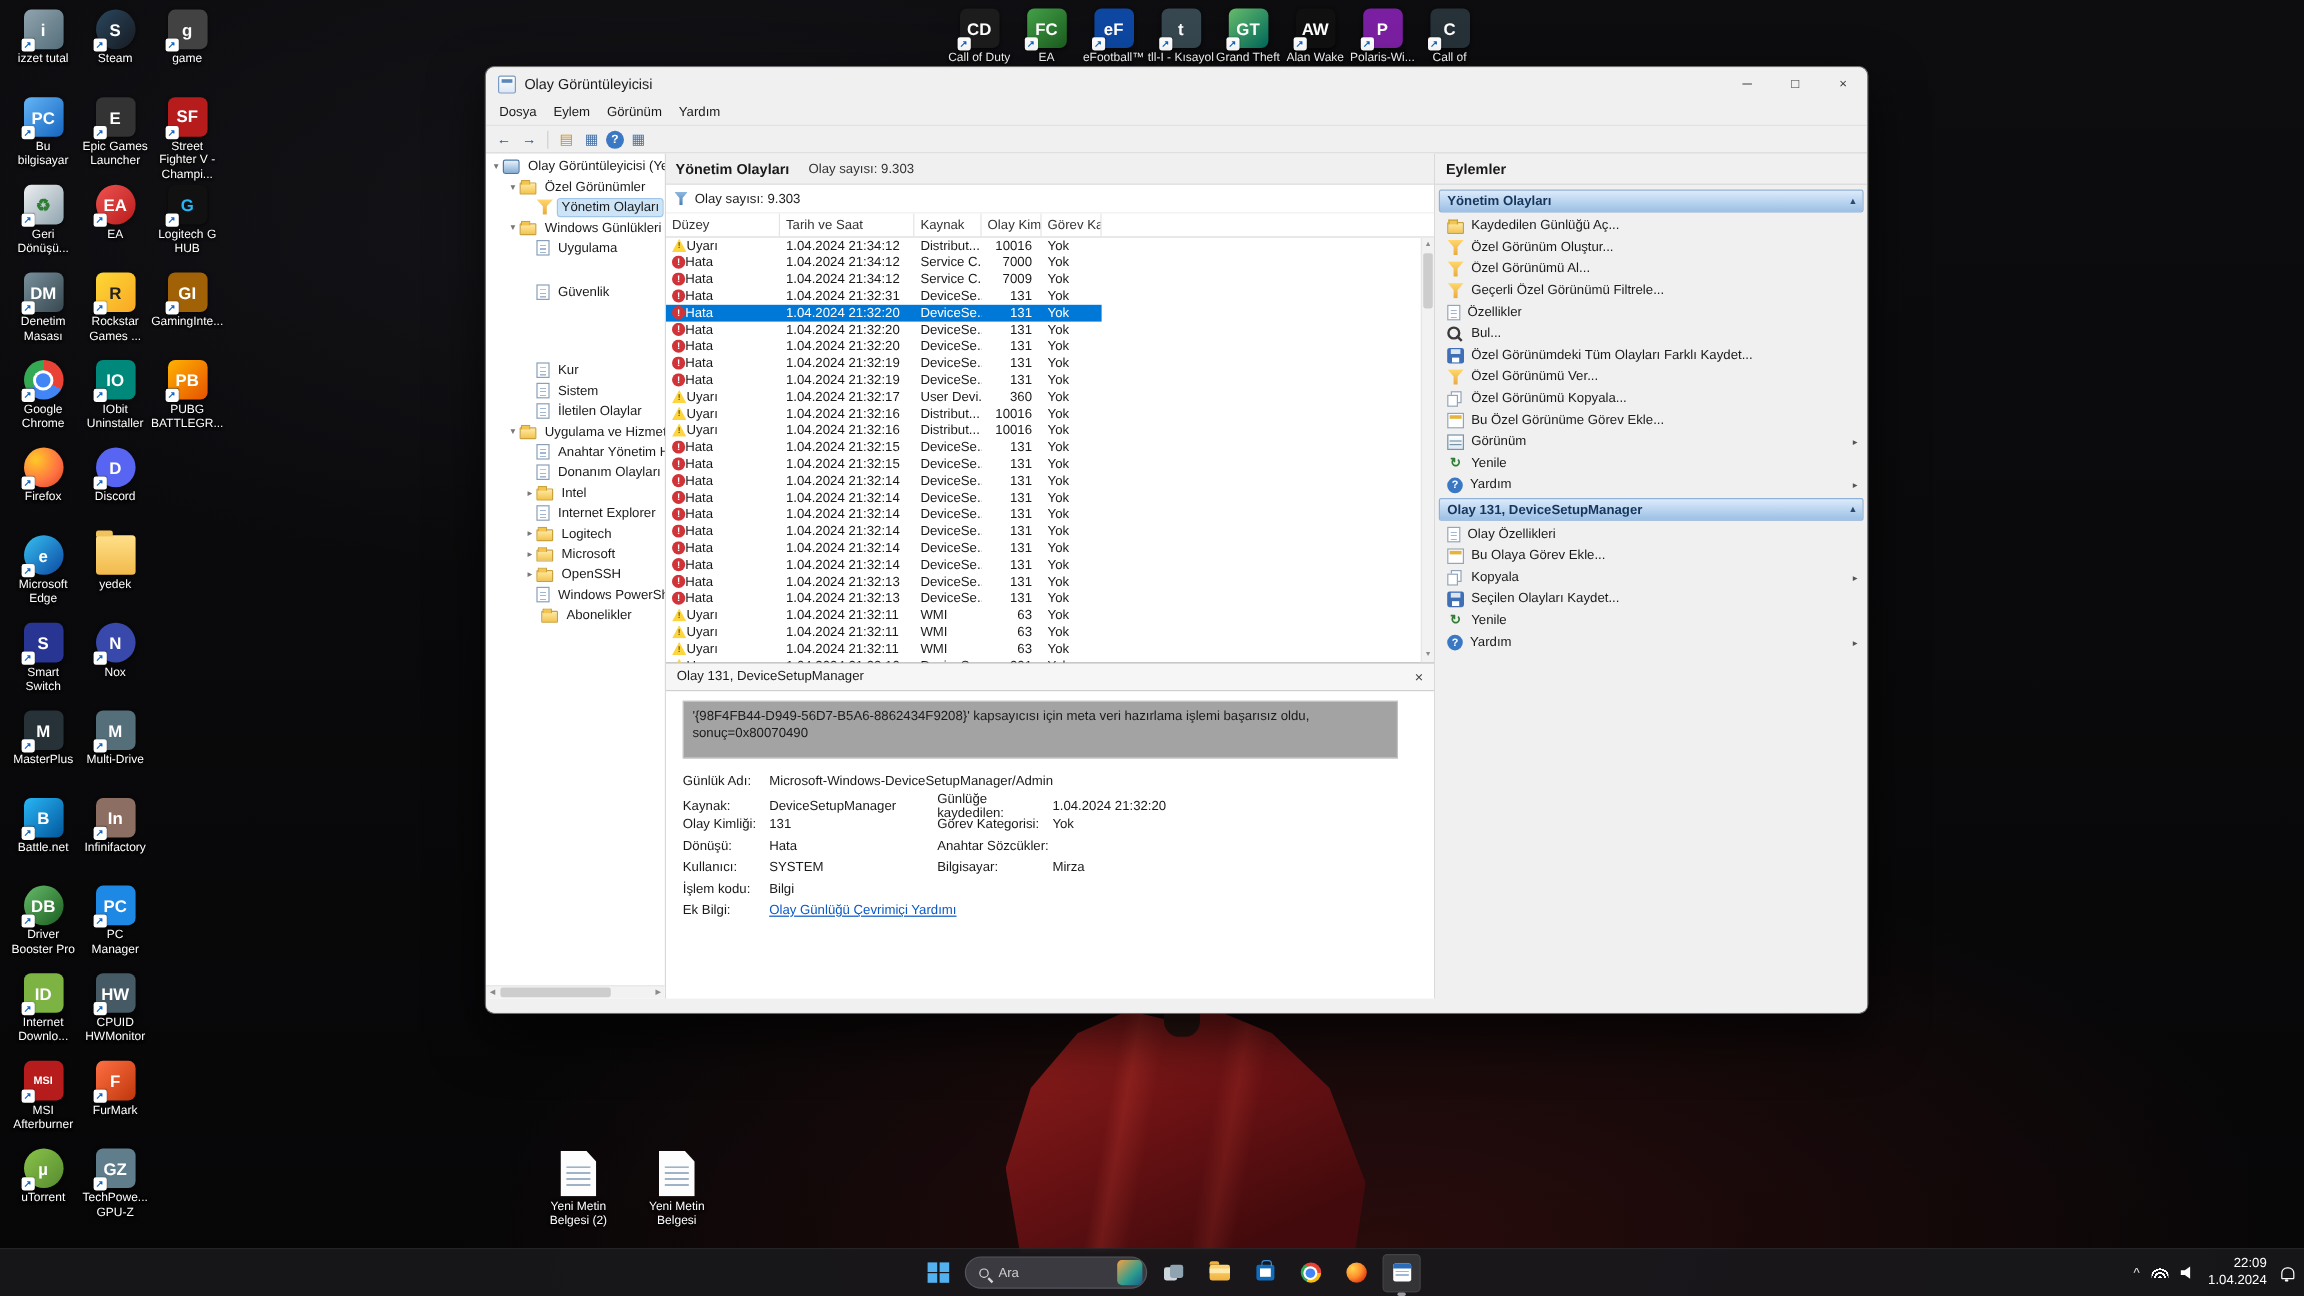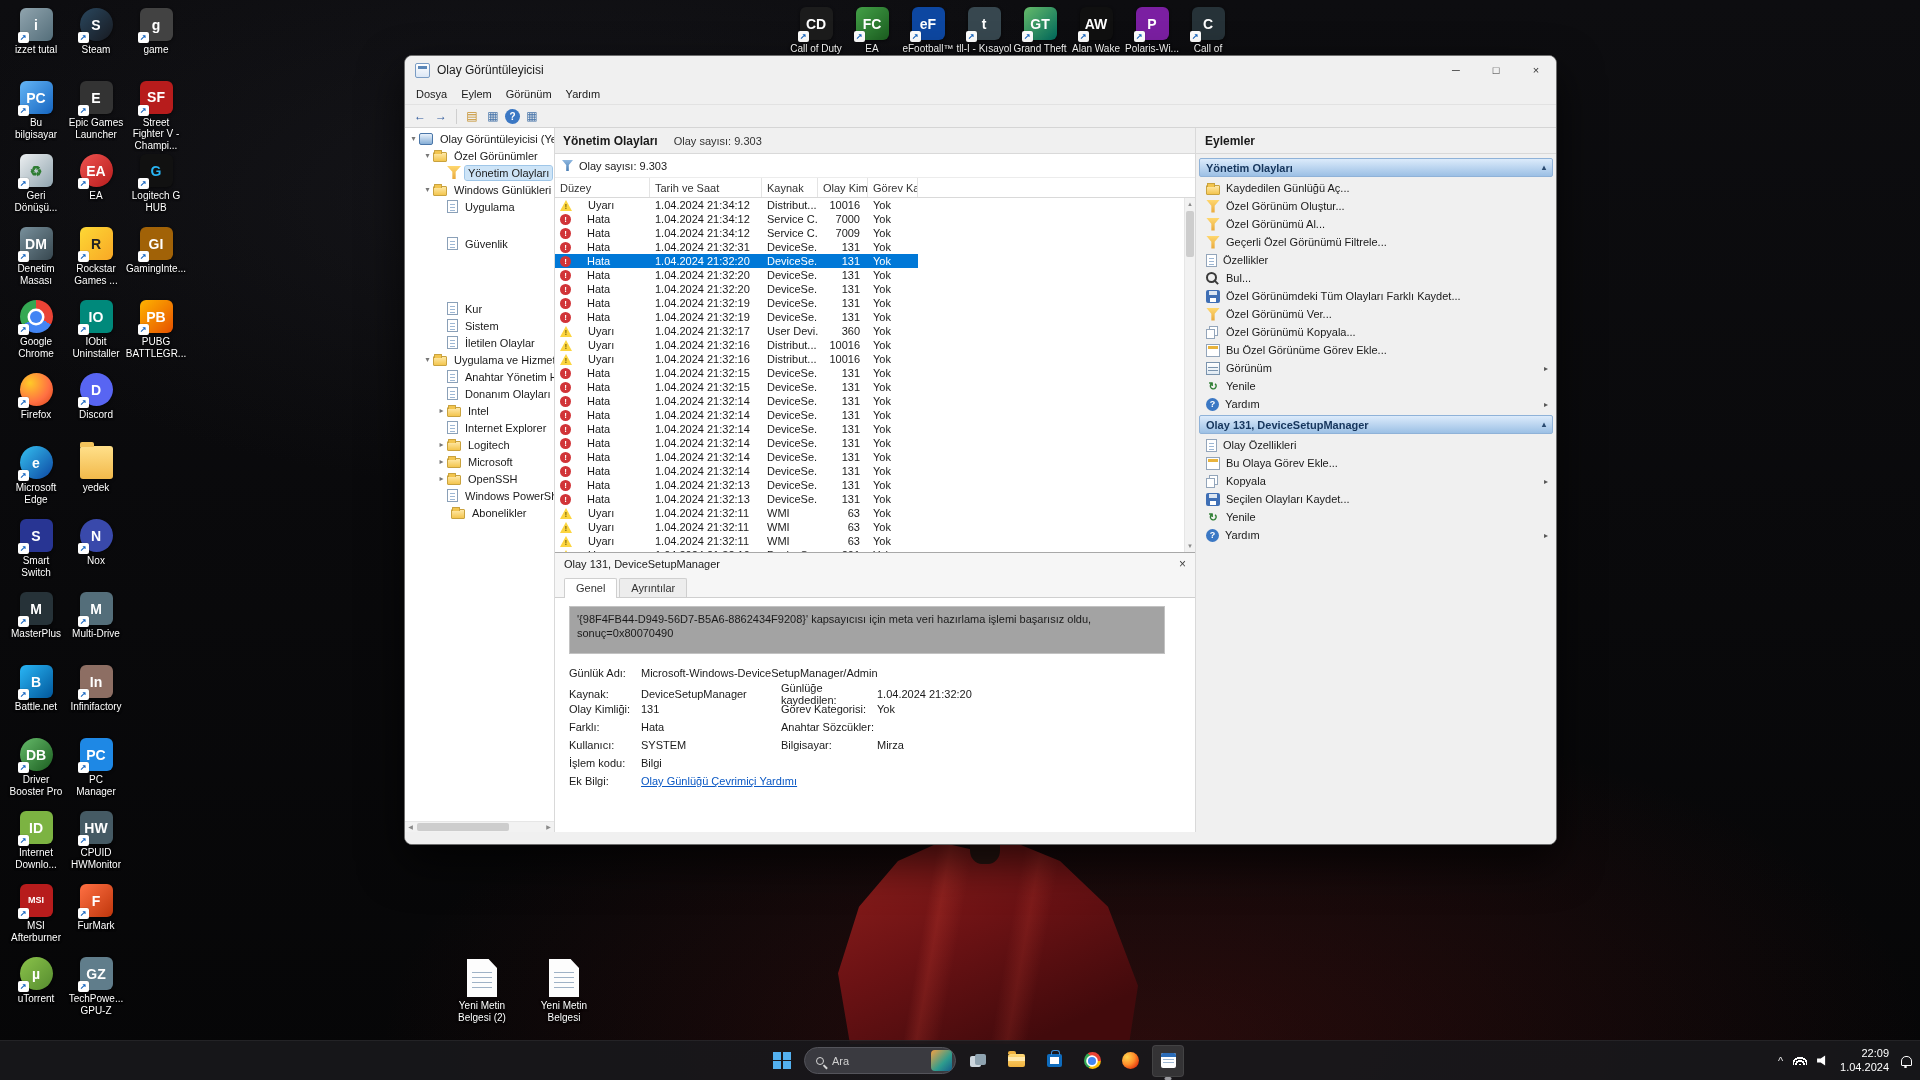--- a/index.html
+++ b/index.html
@@ -80,21 +80,21 @@
 .ph-sub{margin-left:16px;color:#333}
 .filter-bar{height:24px;display:flex;align-items:center;background:#fff;border-bottom:1px solid #ececec;padding-left:7px;gap:6px;flex:0 0 24px}
 .f-funnel{width:11px;height:11px;background:linear-gradient(#8fb8e0,#4b7fb5);clip-path:polygon(0 0,100% 0,62% 45%,62% 100%,38% 100%,38% 45%)}
 .tbl-head{height:20px;display:flex;border-bottom:1px solid #d9d9d9;background:#fff;color:#333;flex:0 0 20px}
 .hc{display:flex;align-items:center;padding-left:5px;border-right:1px solid #e4e4e4;white-space:nowrap;overflow:hidden}
 .hc1{flex:0 0 95px}.hc2{flex:0 0 112px}.hc3{flex:0 0 56px}.hc4{flex:0 0 50px}.hc5{flex:0 0 50px}
 .rows{flex:1;overflow:hidden;position:relative}
 .ev-row{height:14px;display:flex;align-items:center;width:363px}
 .ev-row.sel{background:#0078d7;color:#fff}
 .c{white-space:nowrap;overflow:hidden}
-.c1{flex:0 0 95px;display:flex;align-items:flex-end;gap:16px;padding-left:5px}
+.c1{flex:0 0 95px;display:flex;align-items:flex-start;gap:0;padding-left:5px}
 .c2{flex:0 0 112px;padding-left:5px}
 .c3{flex:0 0 56px;padding-left:5px}
 .c4{flex:0 0 50px;text-align:right;padding-right:8px}
 .c5{flex:0 0 50px;padding-left:5px}
 .lv{flex:0 0 auto}
 .lv-err{width:11px;height:11px;border-radius:50%;background:#d13438;position:relative}
 .lv-err::after{content:"!";position:absolute;inset:0;color:#fff;font:bold 8px/11px "Liberation Sans",sans-serif;text-align:center}
 .lv-warn{width:12px;height:11px;background:#fcd53f;clip-path:polygon(50% 0,100% 100%,0 100%);position:relative}
 .lv-warn::after{content:"!";position:absolute;inset:0;top:2px;color:#6b5400;font:bold 7px/9px "Liberation Sans",sans-serif;text-align:center}
 .vscroll{position:absolute;right:0;top:0;bottom:0;width:11px;background:#f2f2f2;border-left:1px solid #e6e6e6}
@@ -914,24 +914,20 @@
           <span class="vs-th"></span>
           <span class="vs-dn">▼</span>
         </div>
       </div>
 
       <div class="detail">
         <div class="d-head">
           <span>Olay 131, DeviceSetupManager</span>
           <span class="d-close">×</span>
         </div>
-        <div class="d-tabs">
-            <span class="tab active">Genel</span>
-            <span class="tab">Ayrıntılar</span>
-          </div>
         <div class="d-body">
           <div class="d-msg">'{98F4FB44-D949-56D7-B5A6-8862434F9208}' kapsayıcısı için meta veri hazırlama işlemi başarısız oldu, sonuç=0x80070490</div>
           <div class="d-fields">
               <div class="df-row">
                 <span class="df-l">Günlük Adı:</span>
                 <span class="df-v">Microsoft-Windows-DeviceSetupManager/Admin</span>
                 <span class="df-l2"></span>
                 <span class="df-v2"></span>
               </div>
               <div class="df-row">
@@ -940,21 +936,21 @@
                 <span class="df-l2">Günlüğe kaydedilen:</span>
                 <span class="df-v2">1.04.2024 21:32:20</span>
               </div>
               <div class="df-row">
                 <span class="df-l">Olay Kimliği:</span>
                 <span class="df-v">131</span>
                 <span class="df-l2">Görev Kategorisi:</span>
                 <span class="df-v2">Yok</span>
               </div>
               <div class="df-row">
-                <span class="df-l">Farklı:</span>
+                <span class="df-l">Dönüşü:</span>
                 <span class="df-v">Hata</span>
                 <span class="df-l2">Anahtar Sözcükler:</span>
                 <span class="df-v2"></span>
               </div>
               <div class="df-row">
                 <span class="df-l">Kullanıcı:</span>
                 <span class="df-v">SYSTEM</span>
                 <span class="df-l2">Bilgisayar:</span>
                 <span class="df-v2">Mirza</span>
               </div>

